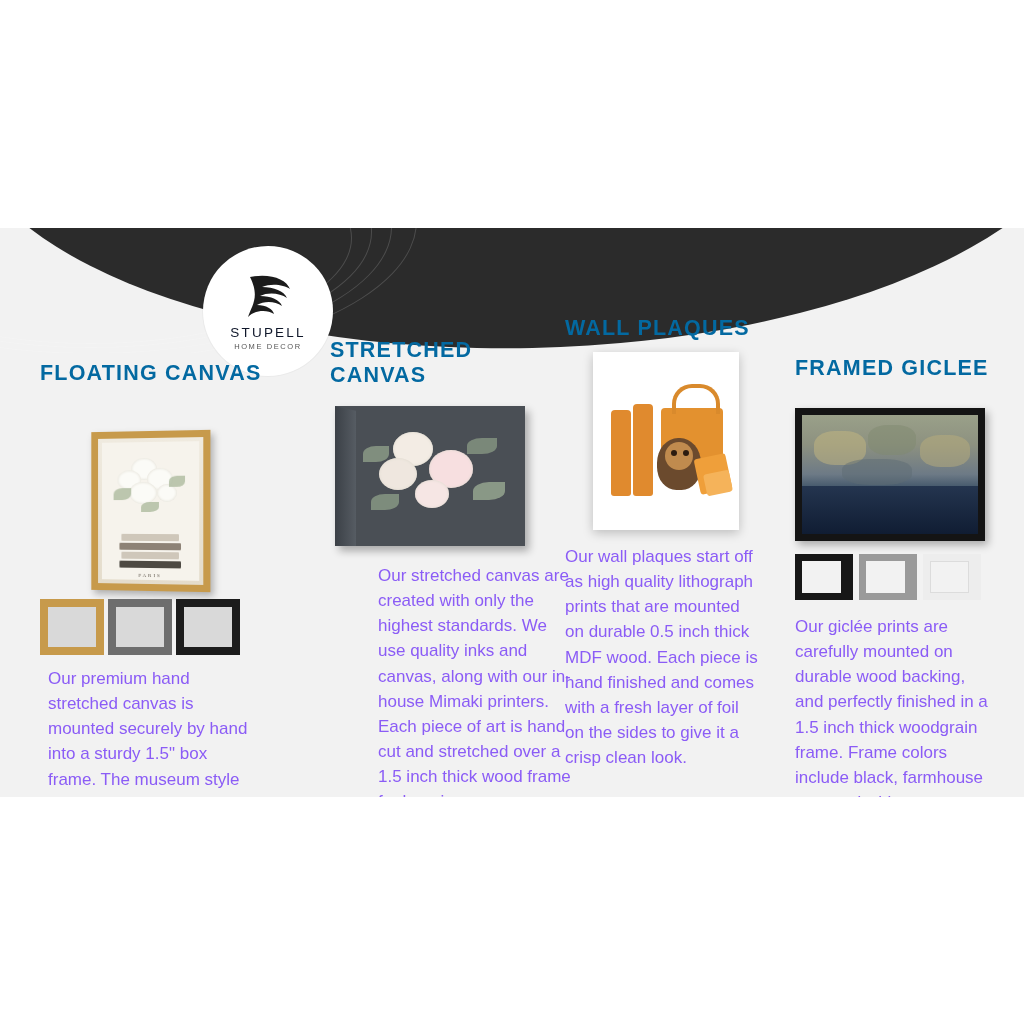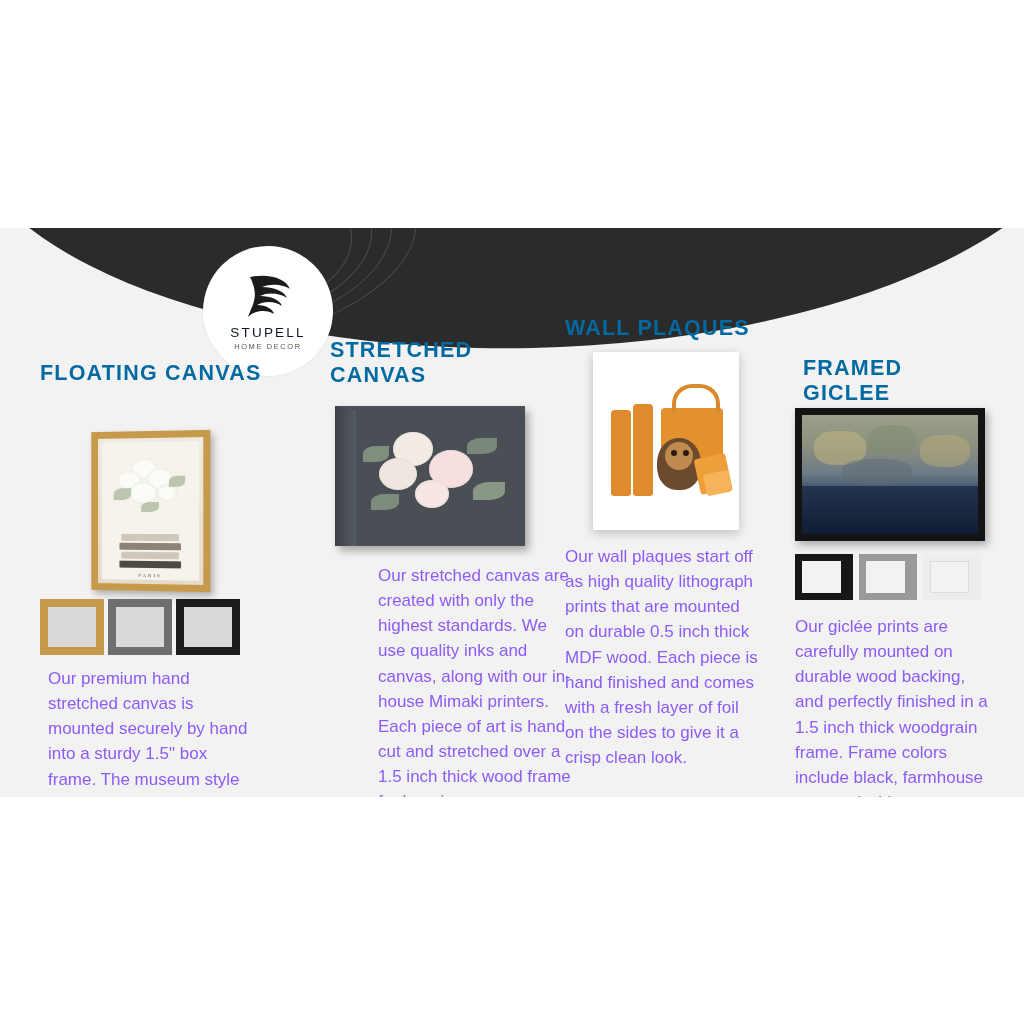--- a/index.html
+++ b/index.html
@@ -118,21 +118,21 @@
     position:absolute;width:40px;height:26px;border:4px solid #d98a2c;
     border-bottom:none;border-radius:20px 20px 0 0;background:transparent;
   }
   .dog{position:absolute;background:#6b4a2d;border-radius:48% 48% 44% 44%;}
   .dog-face{position:absolute;background:#c08b4e;border-radius:50%;}
   .scarf{position:absolute;background:#ef9f3a;border-radius:3px;transform:rotate(-12deg);}
   #c3 .col-body{position:absolute;top:228px;left:0px;width:194px;}
 
   
   #c4{left:795px;top:128px;width:200px;}
-  #c4 .col-title{font-size:21.5px;margin-left:8px;}
+  #c4 .col-title{font-size:21.5px;}
   .fg-art{
     position:absolute;left:0px;top:52px;width:190px;height:133px;
     background:#13223a;border:7px solid #141414;box-sizing:border-box;
     box-shadow:3px 4px 8px rgba(0,0,0,0.3);overflow:hidden;
   }
   .fg-sky{position:absolute;left:0;top:0;right:0;height:62%;
     background:linear-gradient(180deg,#9aa089,#8d9180 40%,#6d7a86 80%,#3f5468);}
   .fg-blot{position:absolute;border-radius:40%;opacity:.5;}
   .fg-water{position:absolute;left:0;right:0;bottom:0;height:40%;
     background:linear-gradient(180deg,#24354f,#101d33);}

